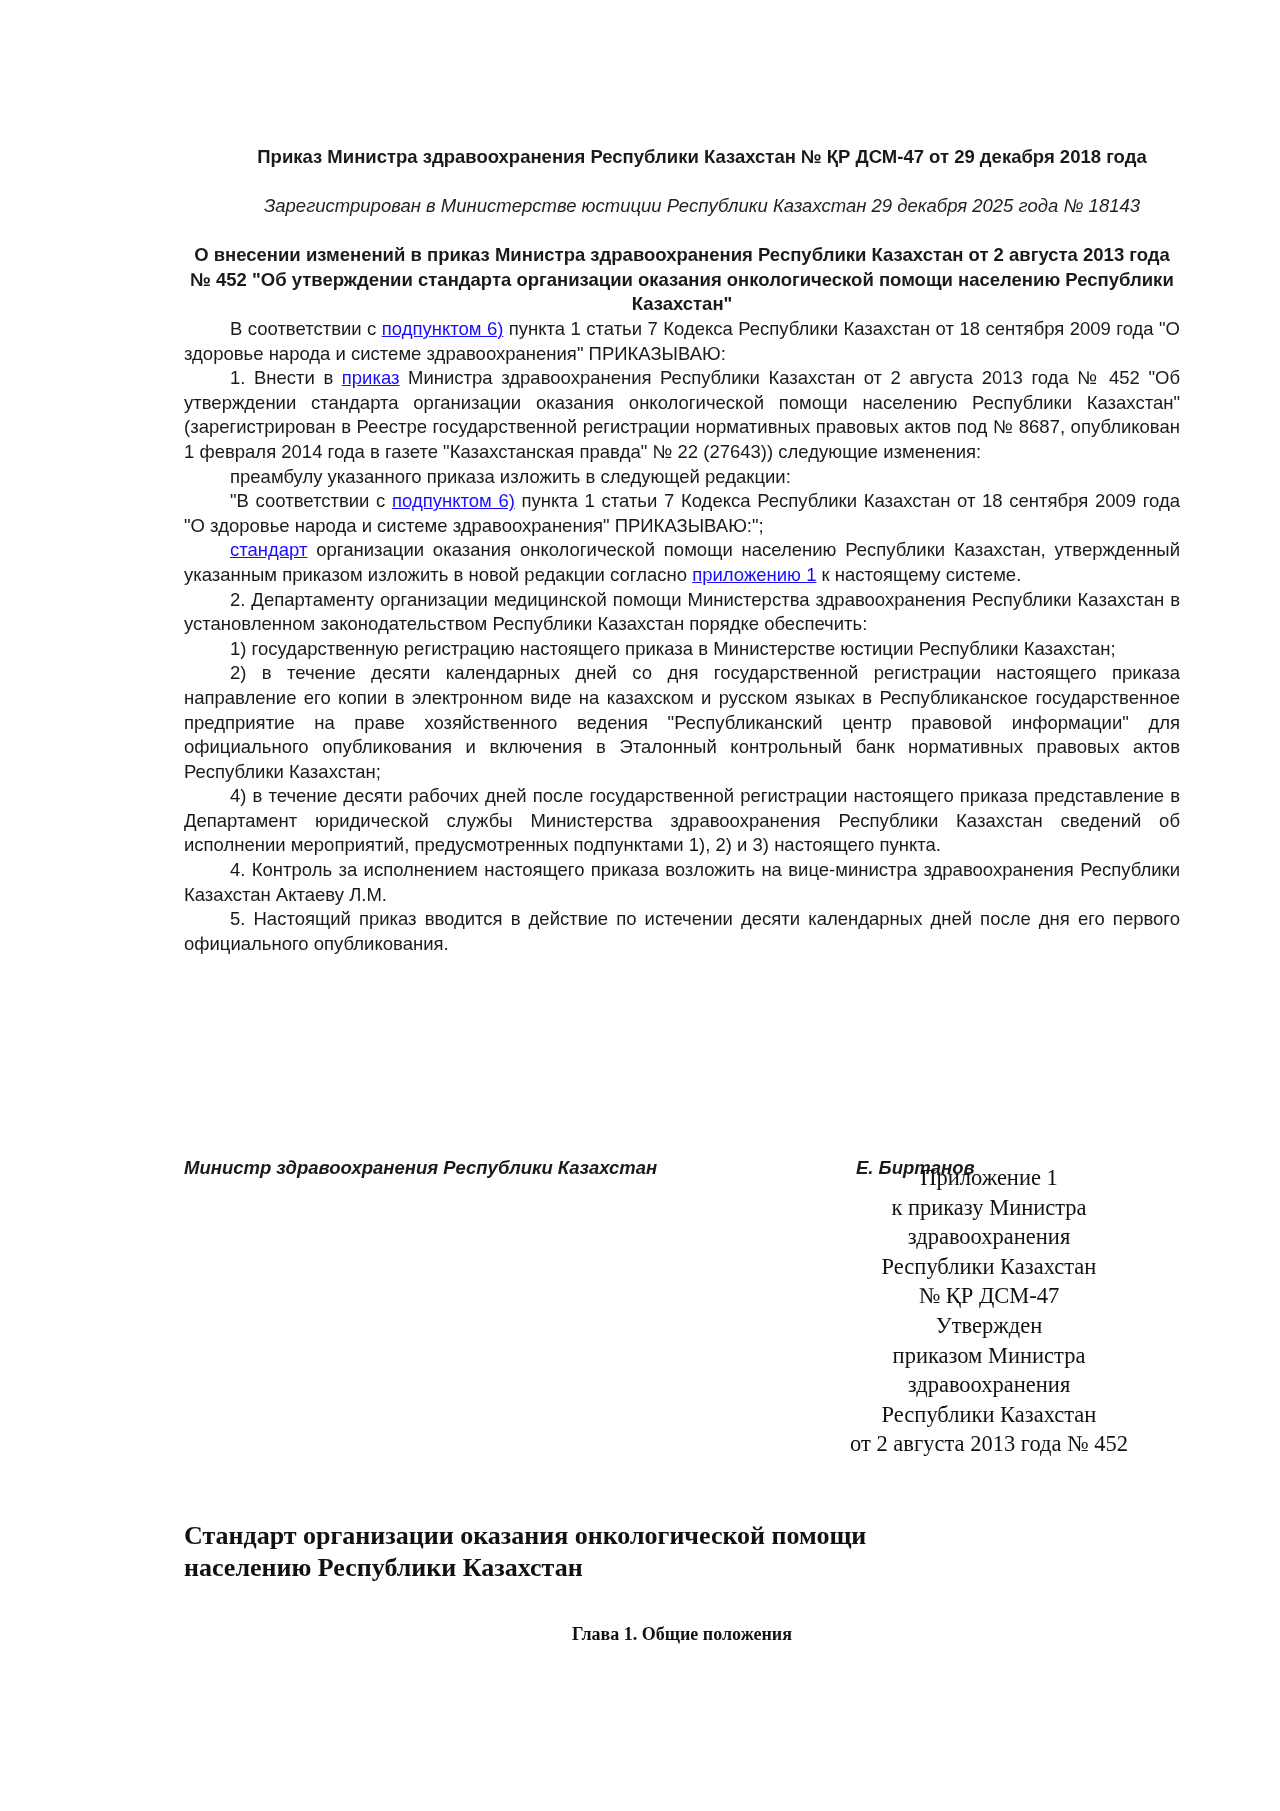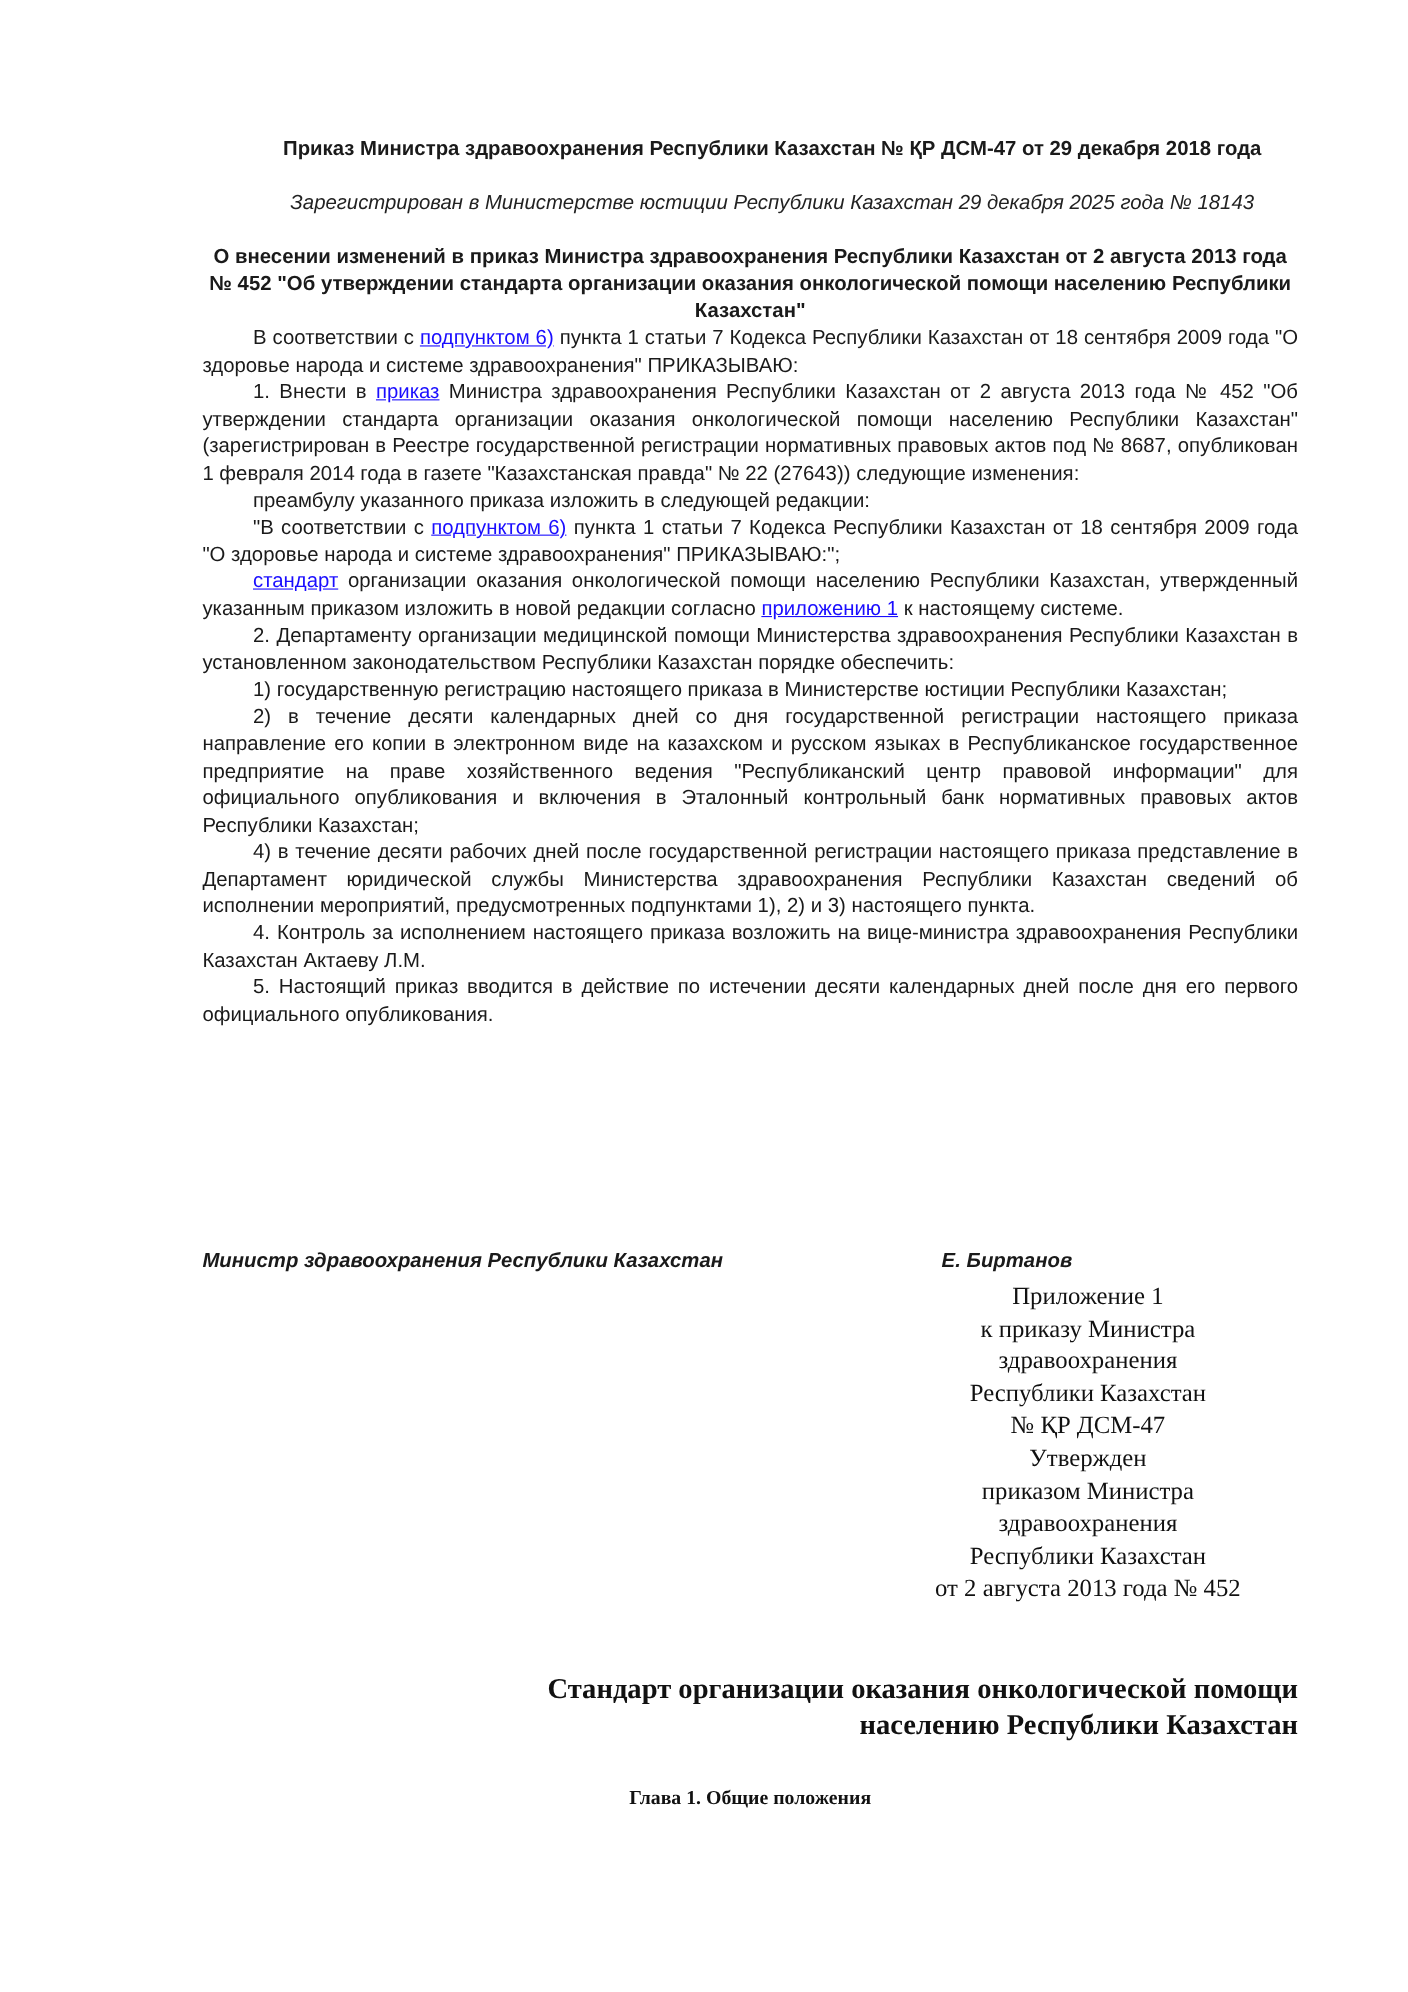--- a/index.html
+++ b/index.html
@@ -1,32 +1,32 @@
 <!DOCTYPE html>
 <html><head>
   <meta charset="utf-8">
   <style>
     html, body { margin: 0; padding: 0; background: #ffffff; }
     body { width: 1280px; height: 1811px; position: relative; overflow: hidden; color: #1a1a1a; }
     .page { position: absolute; left: 184px; top: 0; width: 996px; }
-    .sans { font-family: "Liberation Sans", sans-serif; font-size: 18.5px; line-height: 24.6px; }
+    .sans { font-family: "Liberation Sans", sans-serif; font-size: 18.5px; line-height: 24.6px; margin-top: 22px; }
     .center { text-align: center; }
     .bold { font-weight: bold; }
     .italic { font-style: italic; }
     .para { text-align: justify; text-indent: 46px; margin: 0; }
     a.link { color: #1a0dff; text-decoration: underline; }
     .title1 { position: absolute; top: 123px; left: 0; width: 996px; padding-left: 40px; box-sizing: border-box; }
     .reg { position: absolute; top: 172px; left: 0; width: 996px; padding-left: 40px; box-sizing: border-box; color: #222; }
     .title2 { position: absolute; top: 221px; left: 0; width: 996px; }
     .body { position: absolute; top: 295px; left: 0; width: 996px; }
     .sig { position: absolute; top: 1134px; left: 0; width: 996px; height: 26px; }
     .sig .post { position: absolute; left: 0; top: 0; }
     .sig .name { position: absolute; left: 672px; top: 0; }
     .appendix { position: absolute; top: 1163px; left: 620px; width: 370px; font-family: "Liberation Serif", serif; font-size: 22.5px; line-height: 29.6px; text-align: center; color: #111; }
-    .std-title { position: absolute; top: 1520px; left: 0; width: 996px; font-family: "Liberation Serif", serif; font-weight: bold; font-size: 26px; line-height: 32px; text-align: right; color: #111; }
+    .std-title { position: absolute; top: 1520px; left: 0; width: 996px; font-family: "Liberation Serif", serif; font-weight: bold; font-size: 26px; line-height: 32px; text-align: left; color: #111; }
     .chapter { position: absolute; top: 1618px; left: 0; width: 996px; font-family: "Liberation Serif", serif; font-weight: bold; font-size: 18px; line-height: 32px; text-align: center; color: #111; }
   </style>
 </head>
 <body>
 
 <div class="page">
 
   <div class="title1 sans bold center">Приказ Министра здравоохранения Республики Казахстан № ҚР ДСМ-47 от 29 декабря 2018 года</div>
 
   <div class="reg sans italic center">Зарегистрирован в Министерстве юстиции Республики Казахстан 29 декабря 2025 года № 18143</div>

